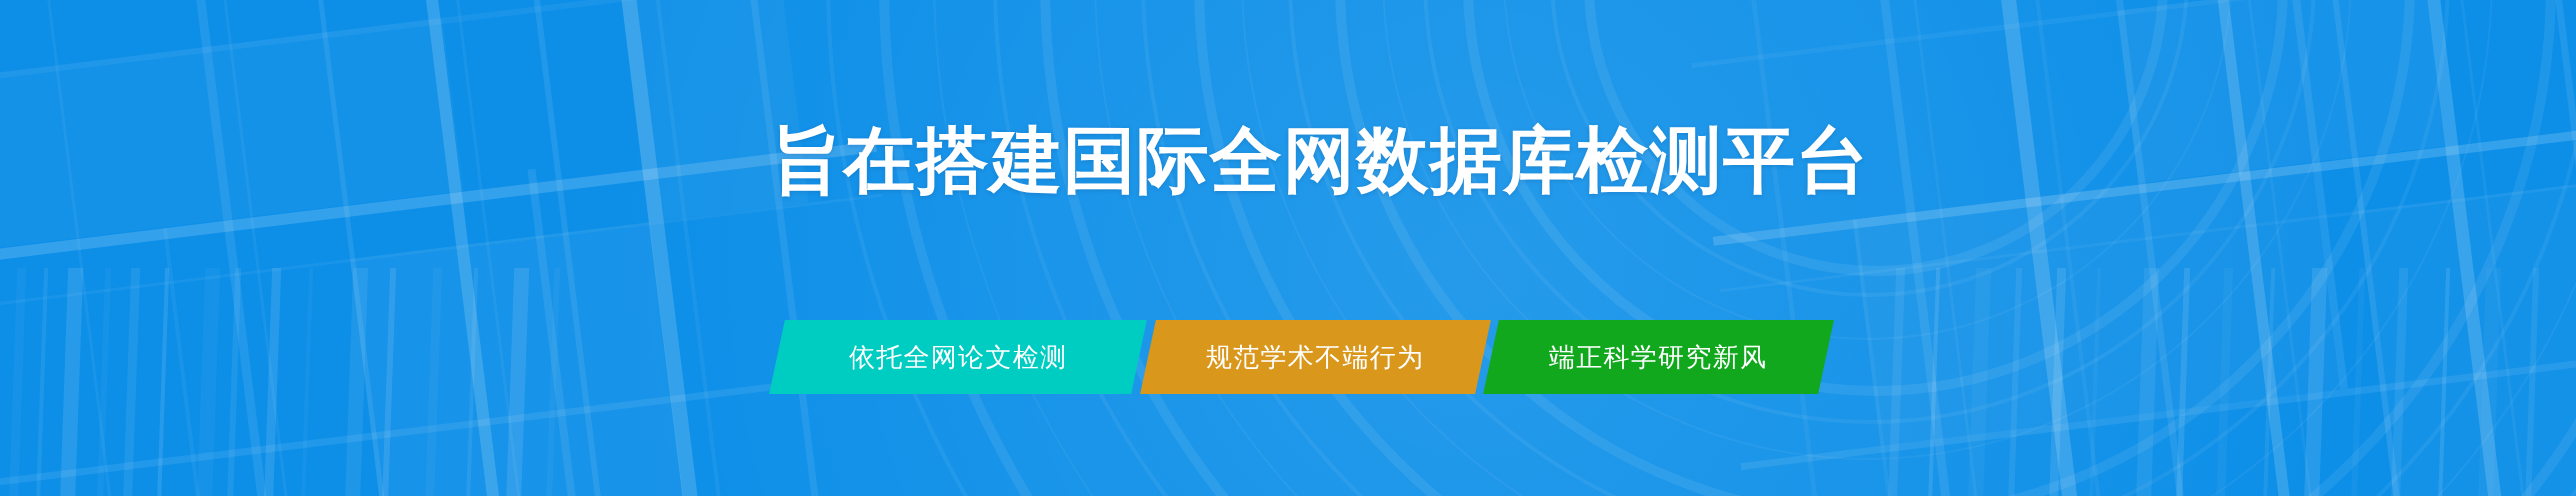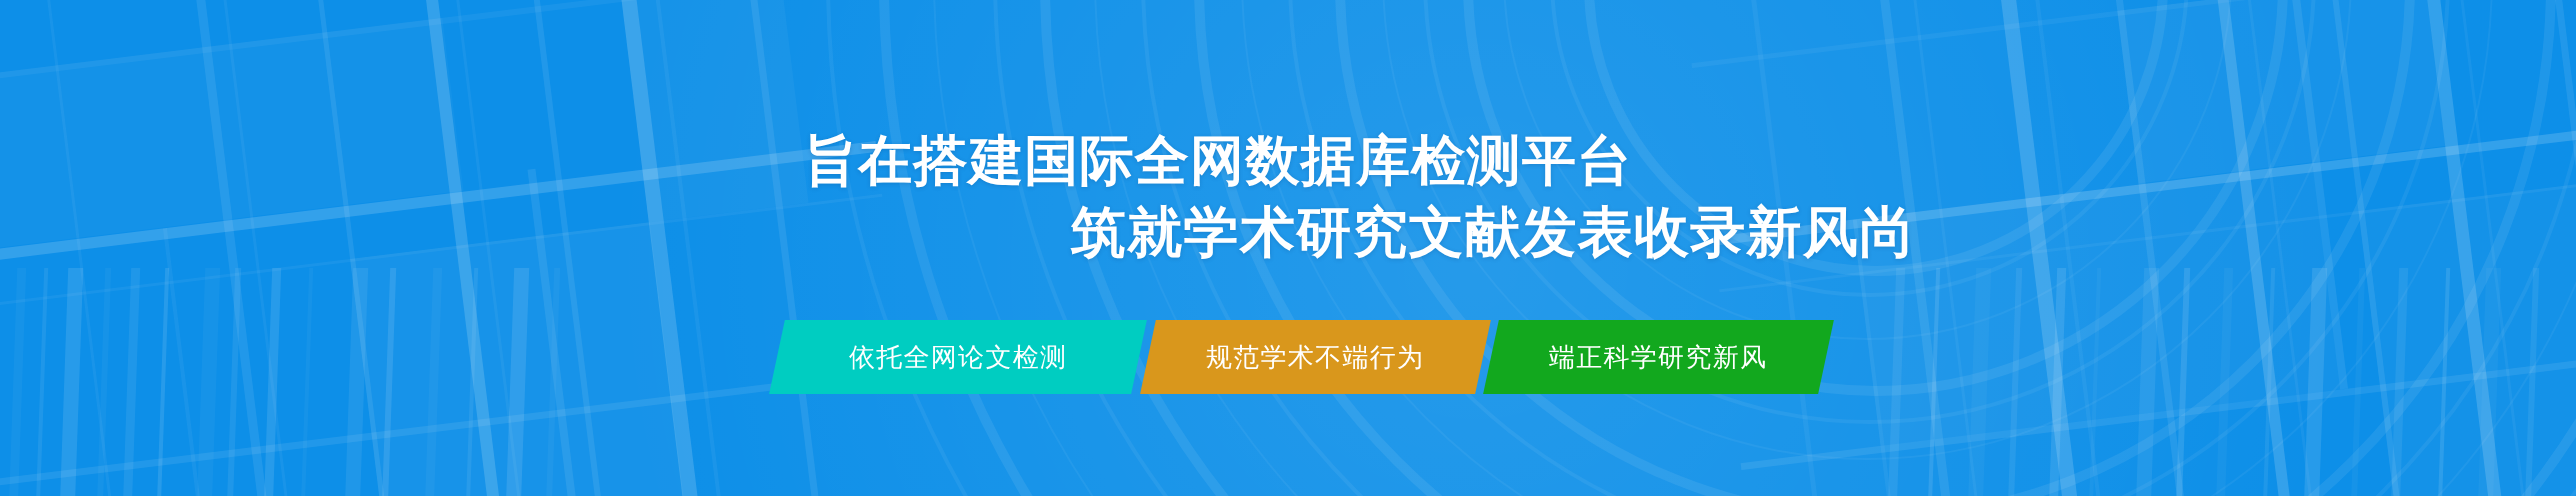--- a/index.html
+++ b/index.html
@@ -31,21 +31,21 @@
   .gblock{position:absolute;background:rgba(255,255,255,.055);}
 
   
   .streaks{position:absolute;left:0;top:268px;width:2576px;height:228px;overflow:hidden;}
   .streak{position:absolute;top:-54px;height:349px;background:rgba(255,255,255,.07);}
 
   
   .headline{position:absolute;left:0;top:0;width:2576px;height:295px;}
   .h-line{position:absolute;color:#ffffff;font-weight:bold;white-space:nowrap;
           letter-spacing:1.3px;text-shadow:0 1.3px 4px rgba(0,40,90,.18);}
-  .h-line.l1{left:770px;top:127px;font-size:54px;line-height:67px;margin-left:33px;}
+  .h-line.l1{left:770px;top:127px;font-size:72px;line-height:67px;}
   .h-line.l2{left:1071px;top:199px;font-size:55px;line-height:67px;}
 
   
   .ribbon{position:absolute;left:0;top:315px;width:2576px;height:87px;}
   .tag{position:absolute;top:5.4px;height:74px;transform:skewX(-12deg);
        display:flex;align-items:center;justify-content:center;}
   .tag span{display:block;transform:skewX(12deg);color:#ffffff;font-size:26px;
             letter-spacing:1.3px;white-space:nowrap;font-weight:normal;}
   .tag.t1{left:777px;width:362px;}
   .tag.t2{left:1148px;width:335px;}
@@ -158,21 +158,20 @@
         <div class="streak" style="left: 2355px; width: 6px; background: rgba(255, 255, 255, 0.04); transform: skewX(-2deg);"></div>
         <div class="streak" style="left: 2395px; width: 9.4px; background: rgba(255, 255, 255, 0.075); transform: skewX(-2deg);"></div>
         <div class="streak" style="left: 2442px; width: 4px; background: rgba(255, 255, 255, 0.11); transform: skewX(-2deg);"></div>
         <div class="streak" style="left: 2482px; width: 14.8px; background: rgba(255, 255, 255, 0.04); transform: skewX(-2deg);"></div>
         <div class="streak" style="left: 2529px; width: 6px; background: rgba(255, 255, 255, 0.075); transform: skewX(-2deg);"></div>
       </div>
   </div>
 
   <div class="headline">
     <div class="h-line l1">旨在搭建国际全网数据库检测平台</div>
-    <div class="h-line l2">筑就学术研究文献发表收录新风尚</div>
   </div>
 
   <div class="ribbon">
     <div class="tag t1" id="tag0" style="background: rgb(0, 205, 193);">
       <span style="color: rgb(255, 255, 255);">依托全网论文检测</span>
     </div>
     <div class="tag t2" id="tag1" style="background: rgb(217, 151, 28);">
       <span style="color: rgb(255, 255, 255);">规范学术不端行为</span>
     </div>
     <div class="tag t3" id="tag2" style="background: rgb(18, 168, 30);">

